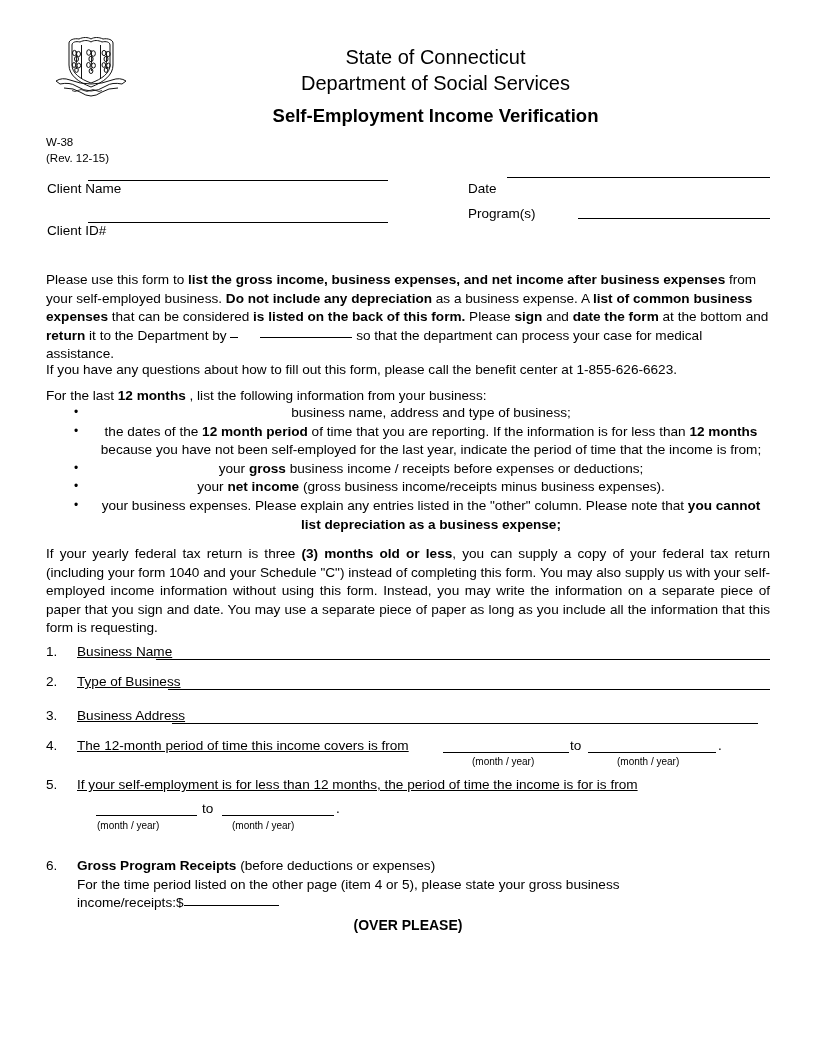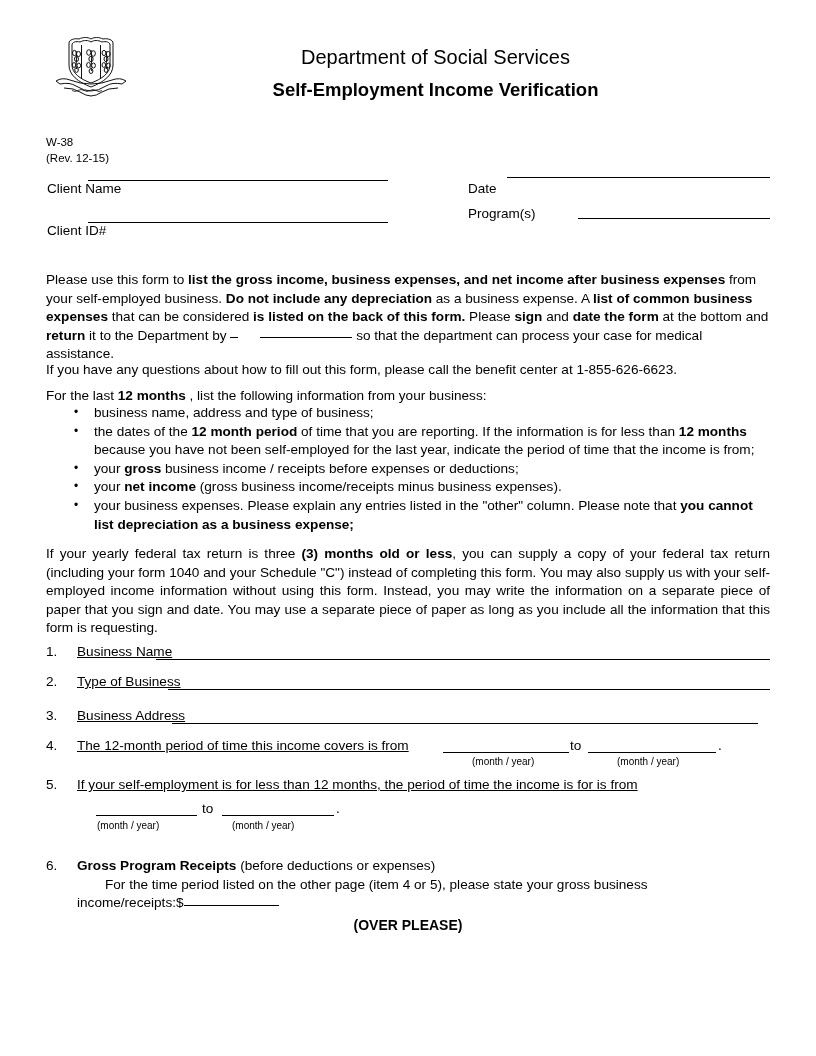--- a/index.html
+++ b/index.html
@@ -85,20 +85,21 @@
   }
   .para.just { text-align: justify; }
   b { font-weight: bold; }
 
   .bullets {
     position: absolute;
     left: 62px;
     width: 706px;
     font-size: 13.6px;
     line-height: 18.6px;
+    text-align: center;
   }
   .bullets ul {
     margin: 0;
     padding: 0 0 0 32px;
     list-style: none;
   }
   .bullets li {
     position: relative;
     margin: 0 0 0 0;
     padding: 0;
@@ -217,20 +218,21 @@
         </g>
       </svg>
     </div>
 
     <div class="formcode">
       <div>W-38</div>
       <div>(Rev. 12-15)</div>
     </div>
 
     <div class="title-block">
+      <div class="title-1">State of Connecticut</div>
       <div class="title-2">Department of Social Services</div>
       <div class="title-3">Self-Employment Income Verification</div>
     </div>
   </div>
 
   <div class="fields">
     <div class="rule" style="left:88px; top:180px; width:300px;"></div>
     <div class="flabel" style="left:47px; top:181px;">Client Name</div>
 
     <div class="rule" style="left:88px; top:222px; width:300px;"></div>
@@ -306,21 +308,21 @@
   <div class="inline-word" style="left:336px; top:800px;">.</div>
   <div class="small-lbl" style="left:97px; top:819px;">(month / year)</div>
   <div class="small-lbl" style="left:232px; top:819px;">(month / year)</div>
 
   <div class="numitem" style="left:46px; top:857px; width:724px;">
     <span class="num">6.</span>
     <div class="body" style="width:690px;">
       <div style="white-space:nowrap;">
         <b>Gross Program Receipts</b><span>  (before deductions or expenses)</span>
       </div>
-      <div style="white-space:nowrap;margin-left:28px;">For the time period listed on the other page (item 4 or 5), please state your gross business</div>
+      <div style="white-space:nowrap;">For the time period listed on the other page (item 4 or 5), please state your gross business</div>
       <div style="white-space:nowrap;">
         <span>income/receipts:$</span><span style="display:inline-block;width:95px;border-bottom:1.5px solid #000;vertical-align:1px;"></span>
       </div>
     </div>
   </div>
 
   <div class="over-please">(OVER PLEASE)</div>
 
 </div>
 

